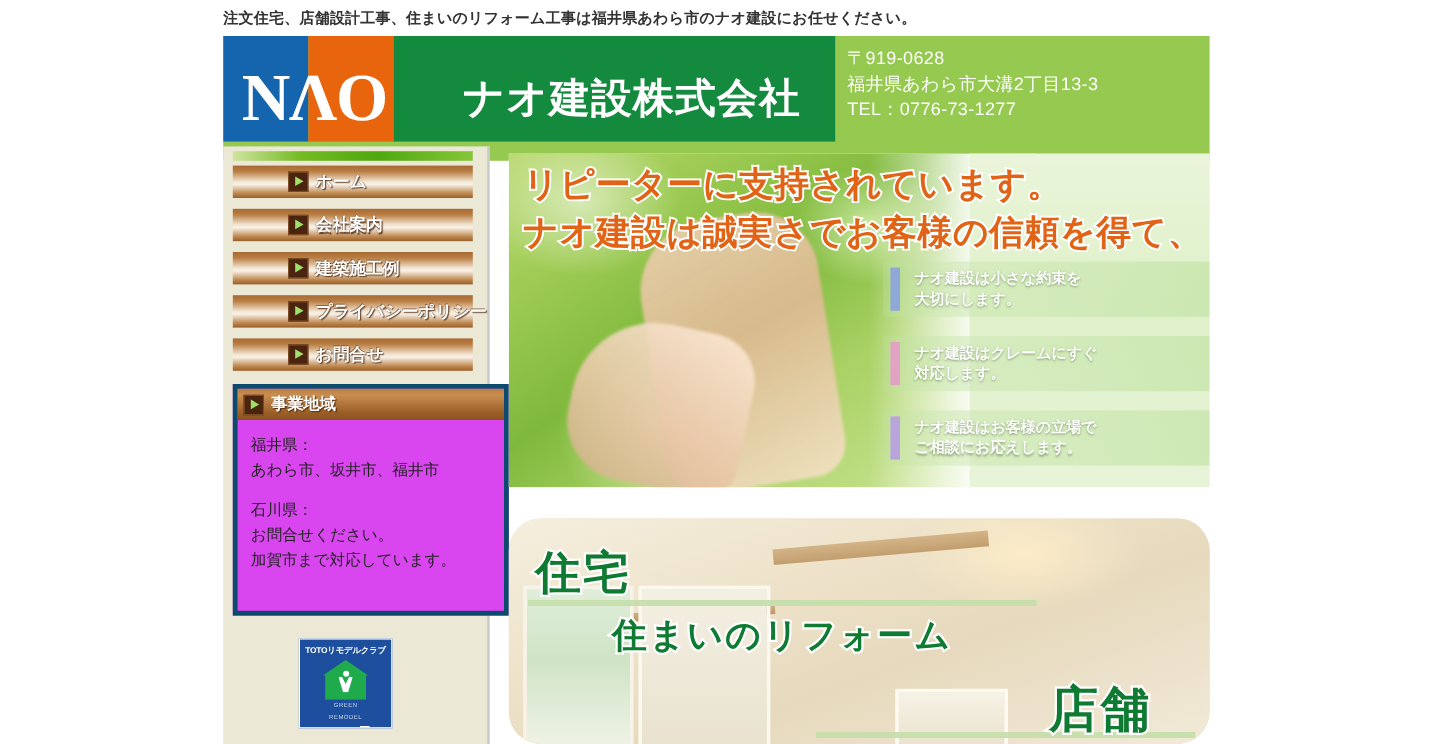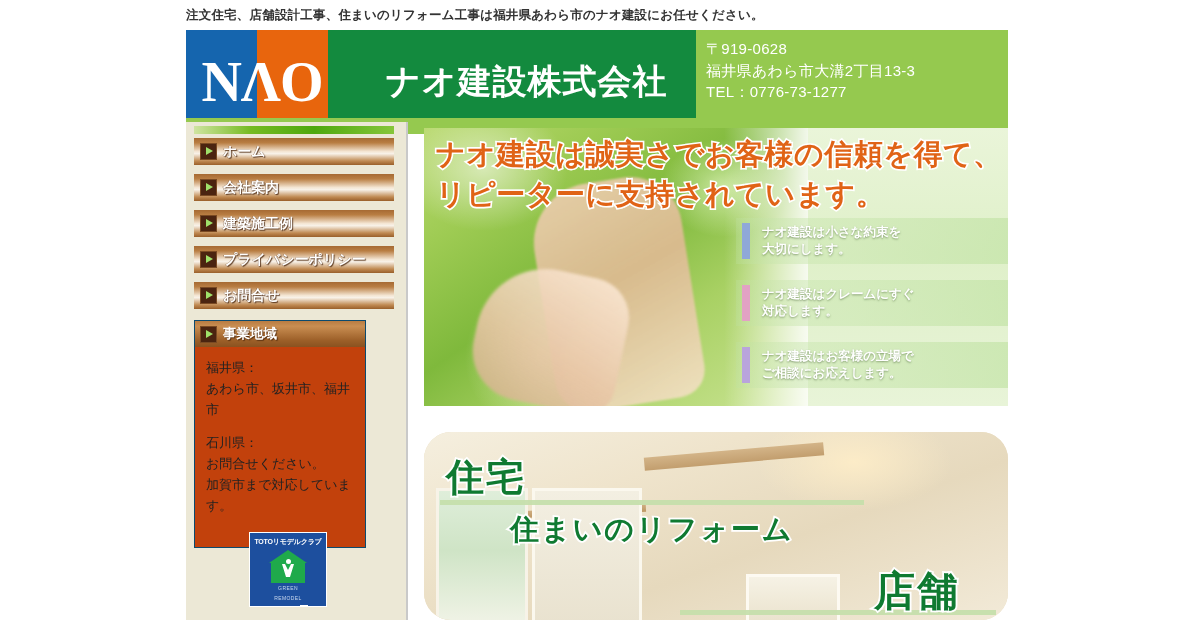--- a/index.html
+++ b/index.html
@@ -110,20 +110,21 @@
   .menu-item {
     position: relative;
     height: 27px;
     margin-bottom: 9px;
     background: linear-gradient(to bottom,
                 #a66a33 0%, #b97e43 18%, #f4e6d4 50%,
                 #f8f2e9 58%, #c08a52 85%, #9a5f2a 100%);
     display: flex;
     align-items: center;
     cursor: pointer;
+    padding-left: 40px;
   }
   .menu-icon {
     position: relative;
     width: 17px; height: 17px;
     margin-left: 6px;
     background: #4b2410;
     border: 1px solid #7a4a23;
     box-sizing: border-box;
     flex: 0 0 auto;
   }
@@ -141,23 +142,23 @@
     font-weight: bold;
     color: #ffffff;
     text-shadow: 1px 1px 1px rgba(70,35,10,.85), -0.5px -0.5px 0 rgba(90,50,20,.6);
     white-space: nowrap;
   }
 
   
   .area-box {
     position: absolute;
     left: 8px; top: 198px;
-    width: 172px;
-    background: #c2410c;
-    border: 1px solid #0c4a6e;
+    width: 230px;
+    background: #d946ef;
+    border: 4px solid #0c4a6e;
     box-sizing: border-box;
   }
   .area-head {
     height: 26px;
     background: linear-gradient(to bottom,
                 #b97c42 0%, #c98e52 20%, #9c5f28 75%, #8a5220 100%);
     display: flex;
     align-items: center;
   }
   .area-head .menu-icon { margin-left: 5px; }
@@ -514,22 +515,22 @@
 
     <div class="hero">
       <div class="hero-photo">
         <span class="hero-arm"></span>
         <span class="hero-arm2"></span>
       </div>
       <div class="hero-fade"></div>
       <div class="hero-right"></div>
 
       <div class="hero-title">
+        <div>リピーターに支持されています。</div>
         <div>ナオ建設は誠実さでお客様の信頼を得て、</div>
-        <div>リピーターに支持されています。</div>
       </div>
 
       <div class="promises">
         <div class="promise">
           <span class="promise-bar" style="background:#8fa8d8"></span>
           <span class="promise-text">ナオ建設は小さな約束を
 大切にします。</span>
         </div>
         <div class="promise">
           <span class="promise-bar" style="background:#e2a2c4"></span>

